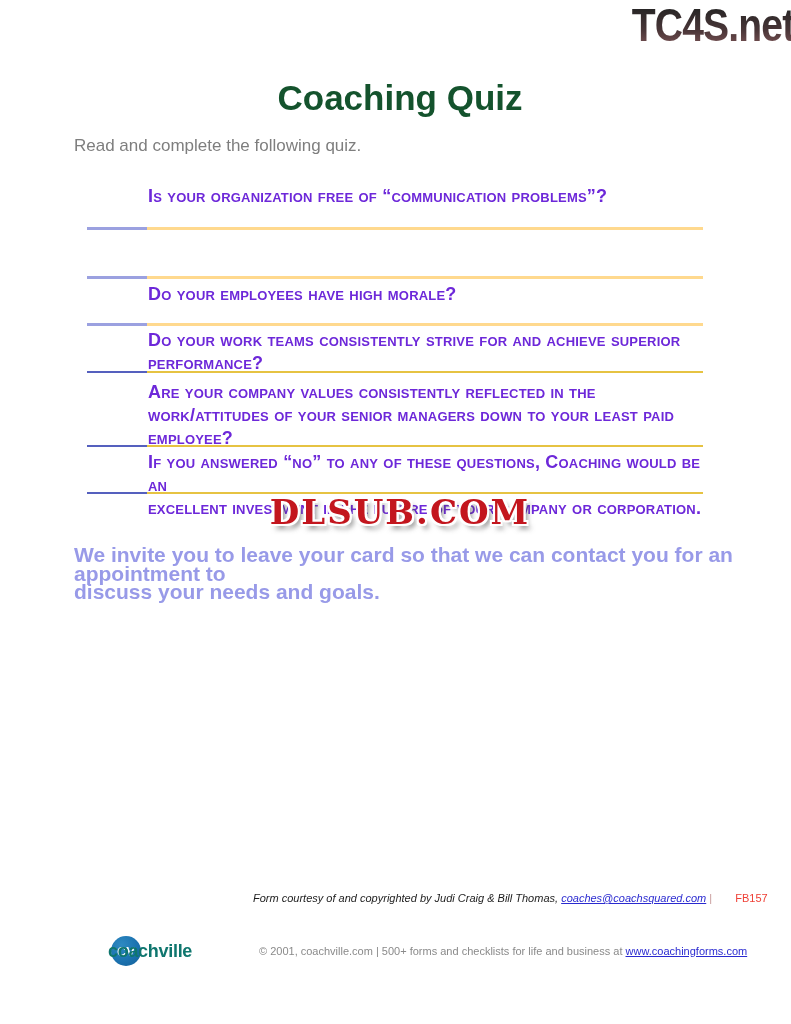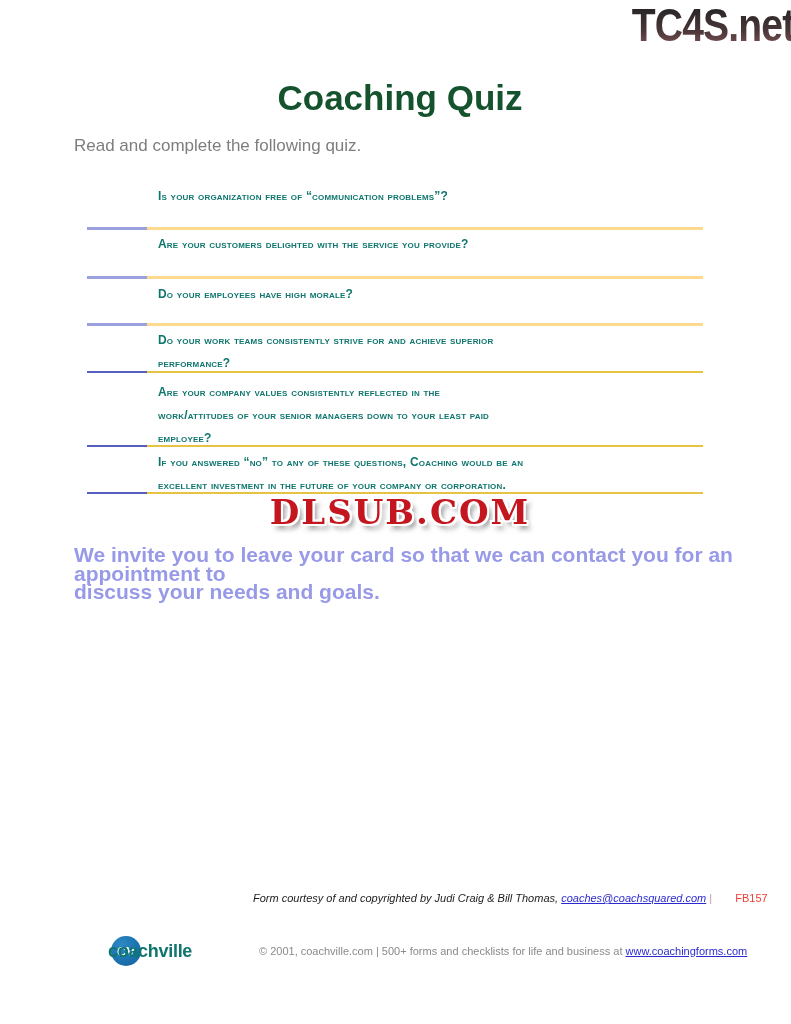--- a/index.html
+++ b/index.html
@@ -37,24 +37,24 @@
   .title{
     position:absolute;top:78px;left:0;right:0;text-align:center;
     font-size:35px;font-weight:bold;color:#14532d;letter-spacing:0px;
   }
   .instruction{
     position:absolute;left:74px;top:136px;
     font-size:17px;color:#7e7e7e;
   }
   
   .question{
-    position:absolute;left:158px;width:565px;
-    font-size:12px;line-height:23px;font-weight:bold;
+    position:absolute;left:148px;width:565px;
+    font-size:18px;line-height:23px;font-weight:bold;
     font-variant:small-caps;letter-spacing:.2px;
-    color:#0f766e;white-space:pre-line;
+    color:#6d28d9;white-space:pre-line;
   }
   .q1{top:185px}.q2{top:233px}.q3{top:283px}.q4{top:329px}.q5{top:381px}.q6{top:451px}
   .divider{position:absolute;left:87px;width:616px;display:flex;}
   .divider span{display:block;height:2px;}
   .seg-purple{width:60px;}
   .seg-gold{flex:1;}
   .light .seg-purple{background:#9ba1e0;height:3px;}
   .light .seg-gold{background:#ffd98e;height:3px;}
   .dark .seg-purple{background:#5560be;}
   .dark .seg-gold{background:#e6c342;}
@@ -98,21 +98,20 @@
 
   <div class="title">Coaching Quiz</div>
   <div class="instruction">Read and complete the following quiz.</div>
 
   <div class="question q1">Is your organization free of “communication problems”?</div>
   <div class="divider light d1">
     <span class="seg-purple"></span>
     <span class="seg-gold"></span>
   </div>
 
-  <div class="question q2">Are your customers delighted with the service you provide?</div>
   <div class="divider light d2">
     <span class="seg-purple"></span>
     <span class="seg-gold"></span>
   </div>
 
   <div class="question q3">Do your employees have high morale?</div>
   <div class="divider light d3">
     <span class="seg-purple"></span>
     <span class="seg-gold"></span>
   </div>

